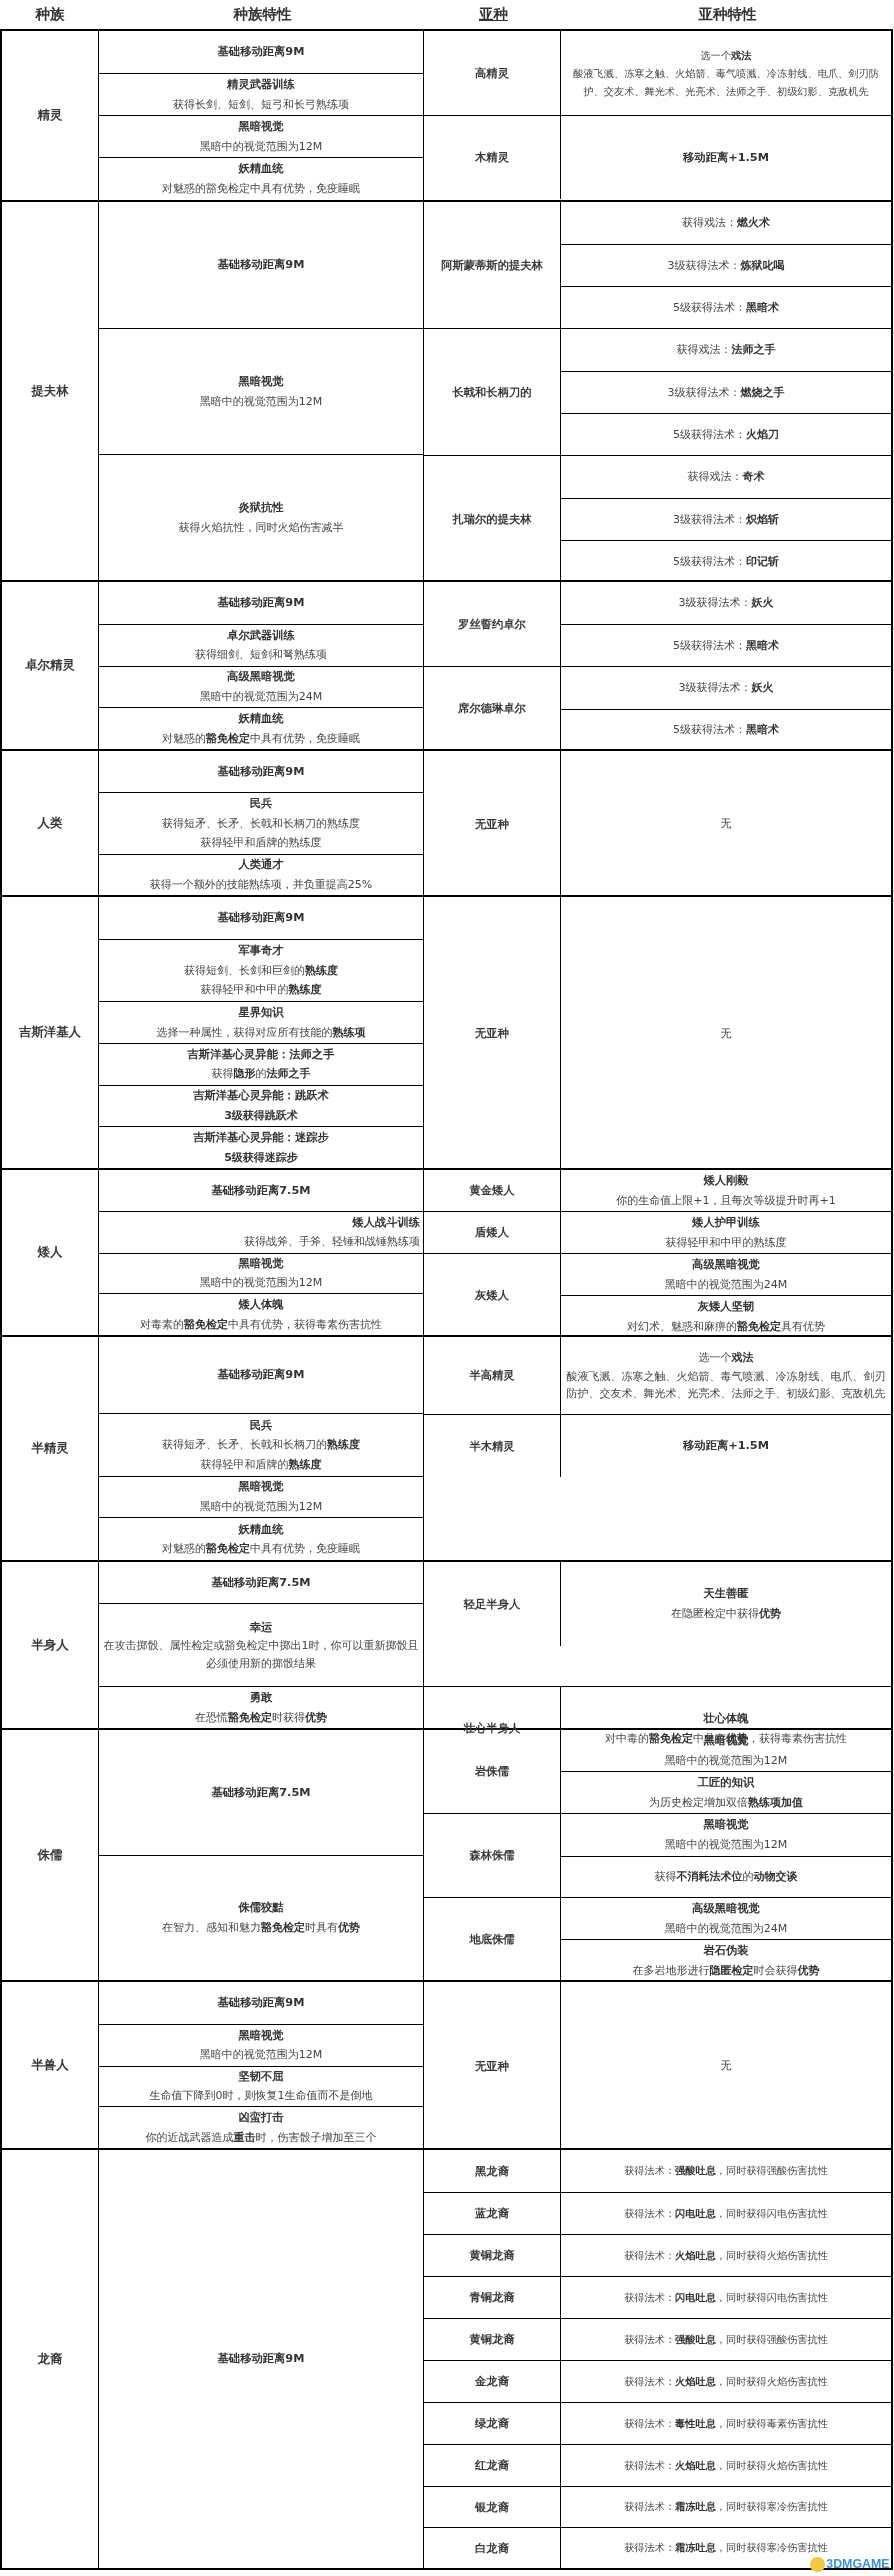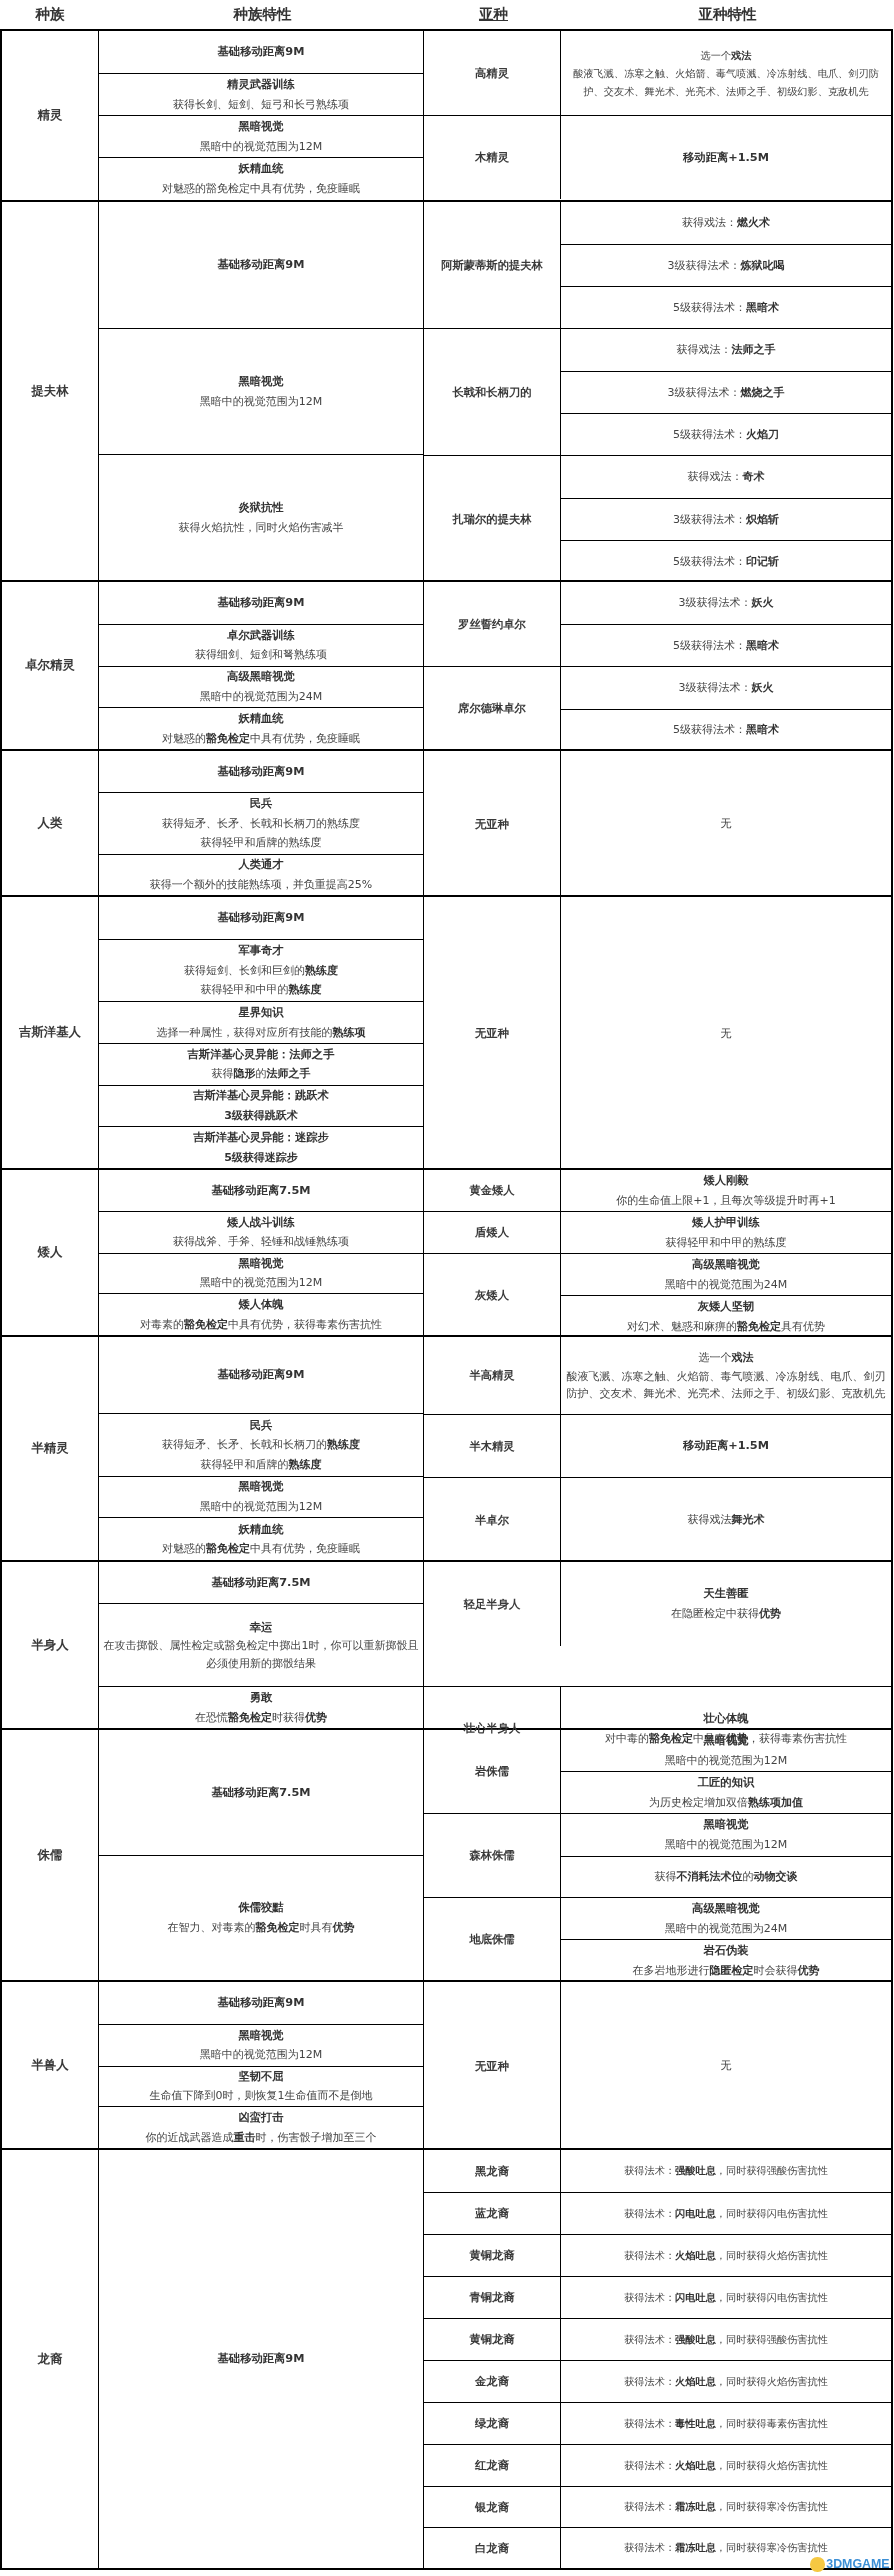--- a/index.html
+++ b/index.html
@@ -252,21 +252,21 @@
             </div>
           </div>
         </div>
       </div>
       <div class="section" style="height: 167px;">
         <div class="c-race">矮人</div>
         <div class="c-traits">
           <div class="cell" style="height: 41px;">
             <div class="line title"><b>基础移动距离7.5M</b></div>
           </div>
-          <div class="cell" style="height: 42px;">
+          <div class="cell" style="height: 42px; align-items: flex-end;">
             <div class="line title"><b>矮人战斗训练</b></div>
             <div class="line"><span>获得战斧、手斧、轻锤和战锤熟练项</span></div>
           </div>
           <div class="cell" style="height: 41px;">
             <div class="line title"><b>黑暗视觉</b></div>
             <div class="line"><span>黑暗中的视觉范围为12M</span></div>
           </div>
           <div class="cell" style="height: 42px;">
             <div class="line title"><b>矮人体魄</b></div>
             <div class="line"><span>对毒素的</span><b>豁免检定</b><span>中具有优势，获得毒素伤害抗性</span></div>
@@ -337,28 +337,20 @@
             </div>
           </div>
           <div class="subrow" style="height: 63px;">
             <div class="sub-name">半木精灵</div>
             <div class="sub-feats">
               <div class="cell" style="height: 63px;">
                 <div class="line title"><b>移动距离+1.5M</b></div>
               </div>
             </div>
           </div>
-          <div class="subrow" style="height: 85px;">
-            <div class="sub-name">半卓尔</div>
-            <div class="sub-feats">
-              <div class="cell" style="height: 85px;">
-                <div class="line"><span>获得戏法</span><b>舞光术</b></div>
-              </div>
-            </div>
-          </div>
         </div>
       </div>
       <div class="section" style="height: 168px;">
         <div class="c-race">半身人</div>
         <div class="c-traits">
           <div class="cell" style="height: 41px;">
             <div class="line title"><b>基础移动距离7.5M</b></div>
           </div>
           <div class="cell" style="height: 84px;">
             <div class="line title"><b>幸运</b></div>
@@ -391,21 +383,21 @@
         </div>
       </div>
       <div class="section" style="height: 252px;">
         <div class="c-race">侏儒</div>
         <div class="c-traits">
           <div class="cell" style="height: 126px;">
             <div class="line title"><b>基础移动距离7.5M</b></div>
           </div>
           <div class="cell" style="height: 126px;">
             <div class="line title"><b>侏儒狡黠</b></div>
-            <div class="line"><span>在智力、对毒素的</span><b>豁免检定</b><span>时具有</span><b>优势</b></div>
+            <div class="line"><span>在智力、感知和魅力</span><b>豁免检定</b><span>时具有</span><b>优势</b></div>
           </div>
         </div>
         <div class="c-subs">
           <div class="subrow" style="height: 84px;">
             <div class="sub-name">岩侏儒</div>
             <div class="sub-feats">
               <div class="cell" style="height: 41px;">
                 <div class="line title"><b>黑暗视觉</b></div>
                 <div class="line"><span>黑暗中的视觉范围为12M</span></div>
               </div>

